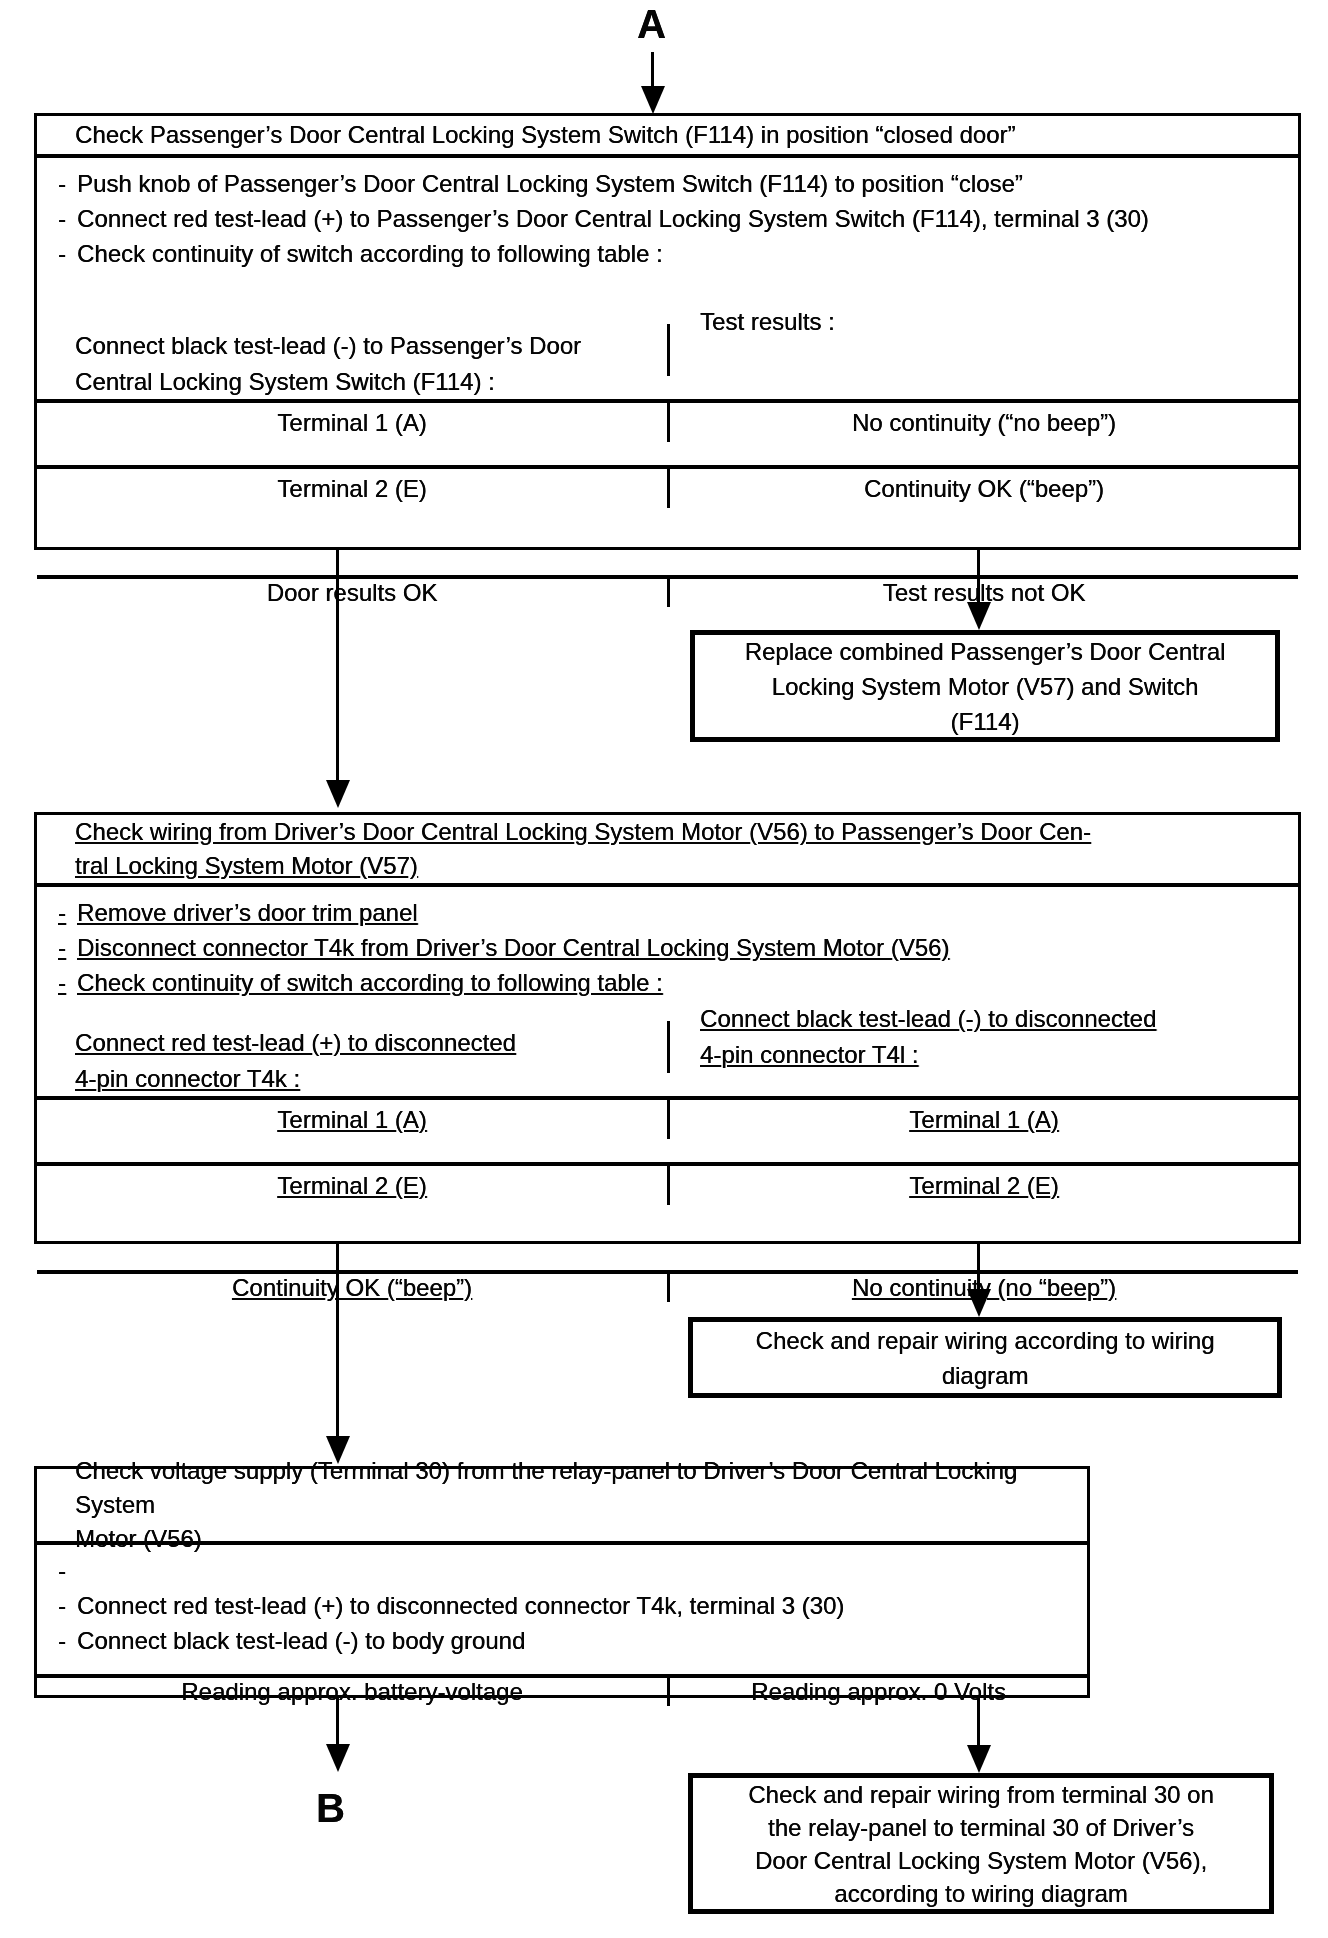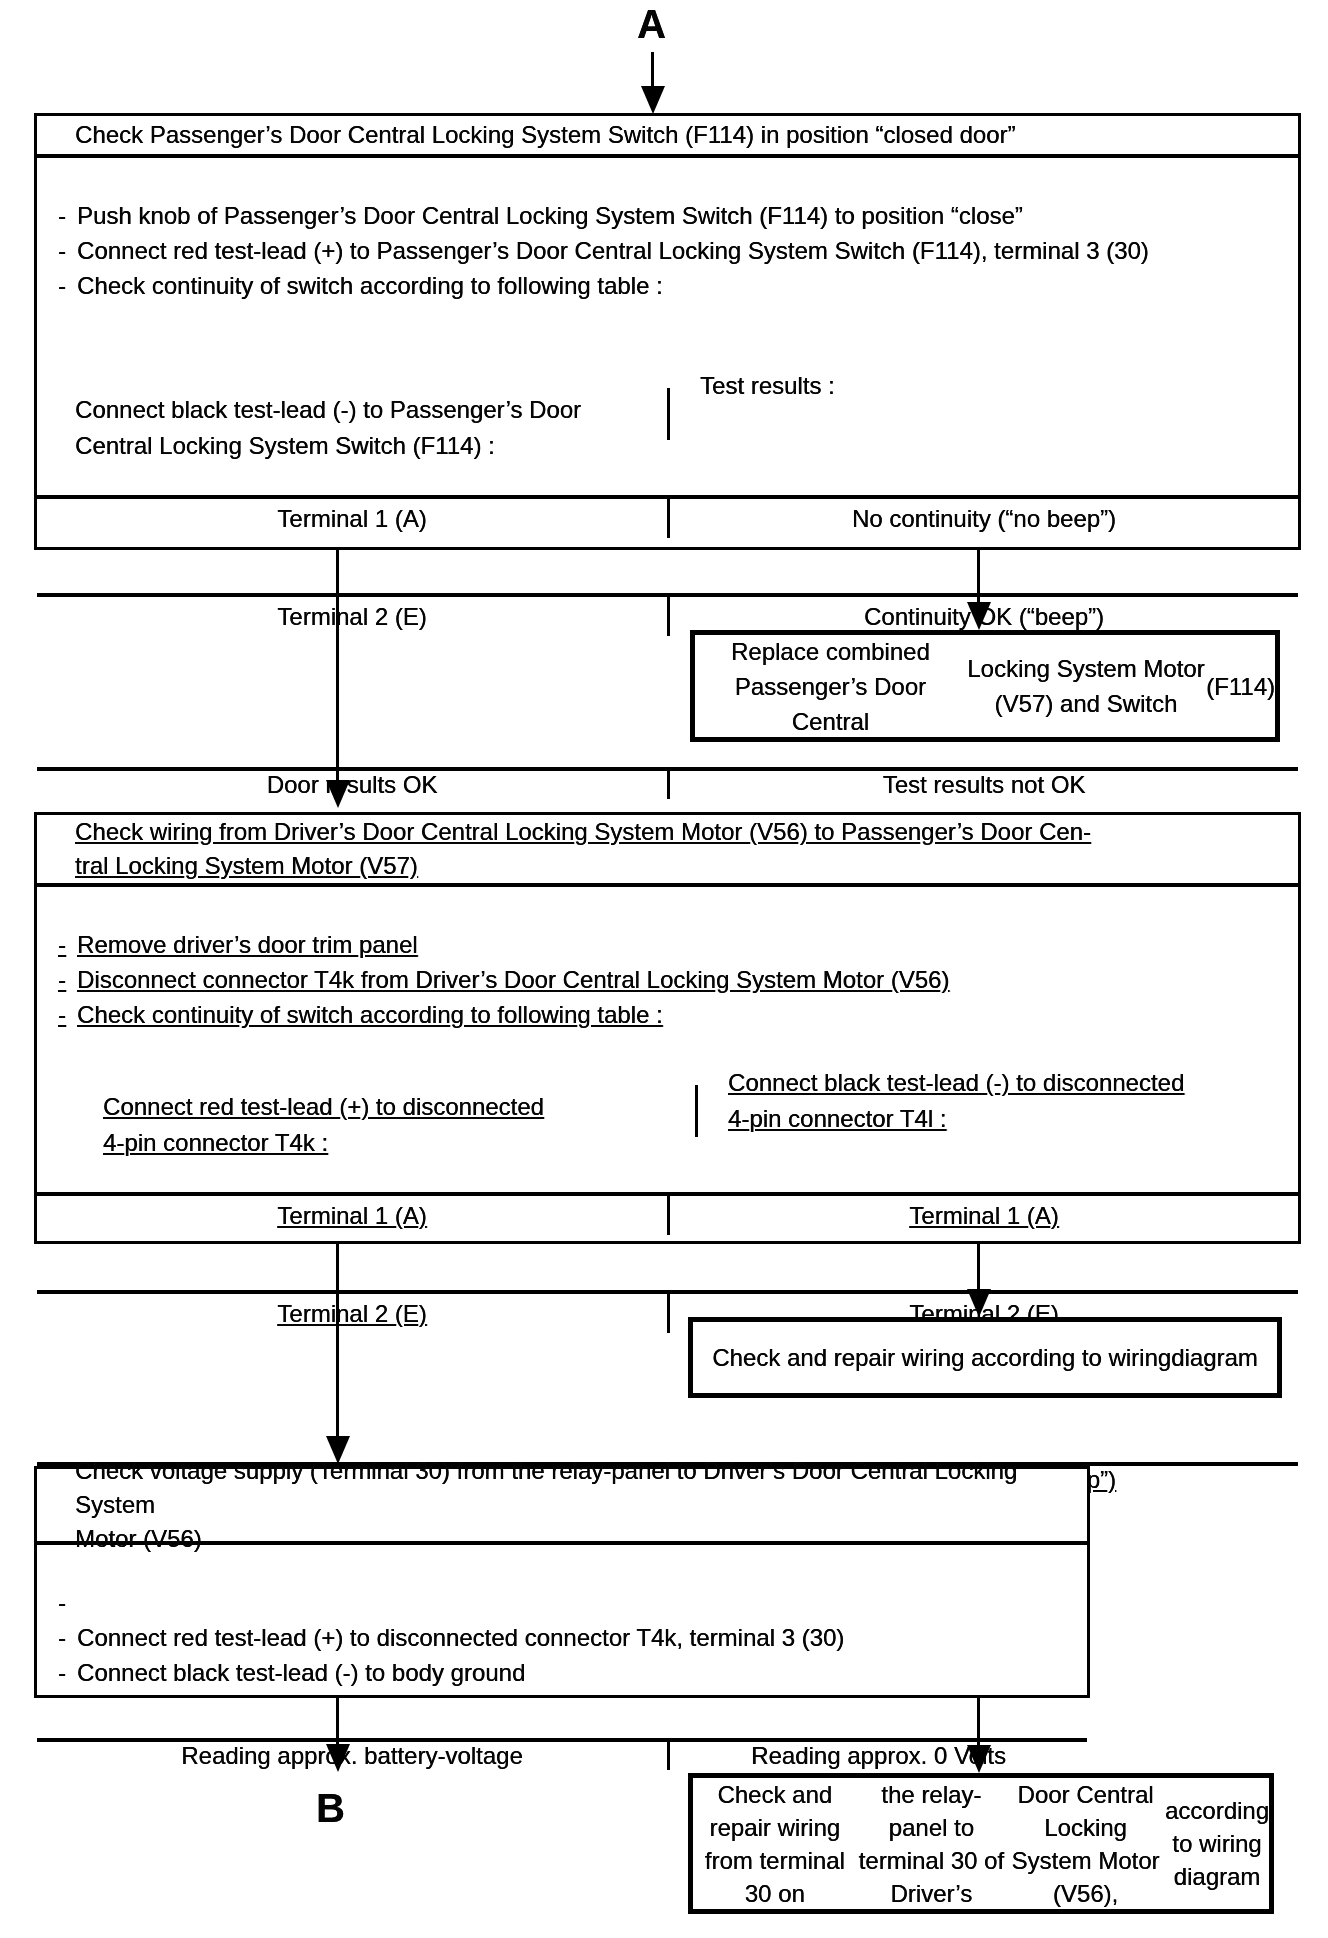--- a/index.html
+++ b/index.html
@@ -2,39 +2,39 @@
 <html><head>
 <meta charset="utf-8">
 <style>
   html,body{margin:0;padding:0;background:#ffffff;}
   .page{
     position:relative;width:1328px;height:1938px;background:#fff;
     font-family:"Liberation Sans",sans-serif;color:#050505;font-size:24px;
     text-shadow:0.3px 0 0 currentColor;
     overflow:hidden;
   }
-  .procbox{position:absolute;border:3px solid #000;background:#fff;box-sizing:border-box;display:flex;flex-direction:column;gap:32px;}
+  .procbox{position:absolute;border:3px solid #000;background:#fff;box-sizing:border-box;display:flex;flex-direction:column;}
   .ptitle{border-bottom:4px solid #000;padding:0 14px 0 38px;display:flex;flex-direction:column;justify-content:center;box-sizing:border-box;flex:none;}
   .tline{display:block;line-height:34px;}
   .bullets{padding:8px 12px 0 10px;box-sizing:border-box;flex:none;}
   .bullet{display:flex;align-items:flex-start;}
   .dash{width:30px;flex:none;text-align:center;line-height:35px;}
   .btext{line-height:35px;max-width:1100px;}
   .trow{display:flex;box-sizing:border-box;flex:none;}
   .sep{border-top:4px solid #000;margin-top:23px;}
   .tcell-l{width:633px;flex:none;border-right:3px solid #000;box-sizing:border-box;}
   .tcell-l.nodiv{border-right:none;}
   .tcell-r{flex:1;box-sizing:border-box;}
   .hdrpad-l{padding:4px 10px 0 38px;margin-top:24px;}
   .hdrpad-r{padding:4px 10px 0 30px;}
   .hline{display:block;line-height:36px;}
   .cellcenter{display:flex;align-items:center;justify-content:center;text-align:center;}
   .resrow{flex:1;}
   .boldbox{position:absolute;border:5px solid #000;background:#fff;box-sizing:border-box;
-    display:flex;flex-direction:row;align-items:center;justify-content:center;text-align:center;}
+    display:flex;flex-direction:column;align-items:center;justify-content:center;text-align:center;}
   .bline{display:block;}
   .lh35 .bline{line-height:35px;}
   .lh33 .bline{line-height:33px;}
   .vline{position:absolute;width:3px;background:#000;}
   .ahead{position:absolute;width:0;height:0;border-left:12px solid transparent;border-right:12px solid transparent;border-top:28px solid #000;}
   .biglabel{position:absolute;font-weight:bold;font-size:40px;line-height:40px;}
 </style>
 </head>
 <body>
 
@@ -112,21 +112,21 @@
       </div>
       <div class="bullet">
         <span class="dash">-</span>
         <span class="btext">Disconnect connector T4k from Driver’s Door Central Locking System Motor (V56)</span>
       </div>
       <div class="bullet">
         <span class="dash">-</span>
         <span class="btext">Check continuity of switch according to following table :</span>
       </div>
     </div>
-    <div class="trow" style="height:76px;padding-left:28px;">
+    <div class="trow" style="height:76px;">
       <div class="tcell-l hdrpad-l">
         <span class="hline">Connect red test-lead (+) to disconnected</span>
         <span class="hline">4-pin connector T4k :</span>
       </div>
       <div class="tcell-r hdrpad-r">
         <span class="hline">Connect black test-lead (-) to disconnected</span>
         <span class="hline">4-pin connector T4l :</span>
       </div>
     </div>
     <div class="trow sep" style="height:43px;">

